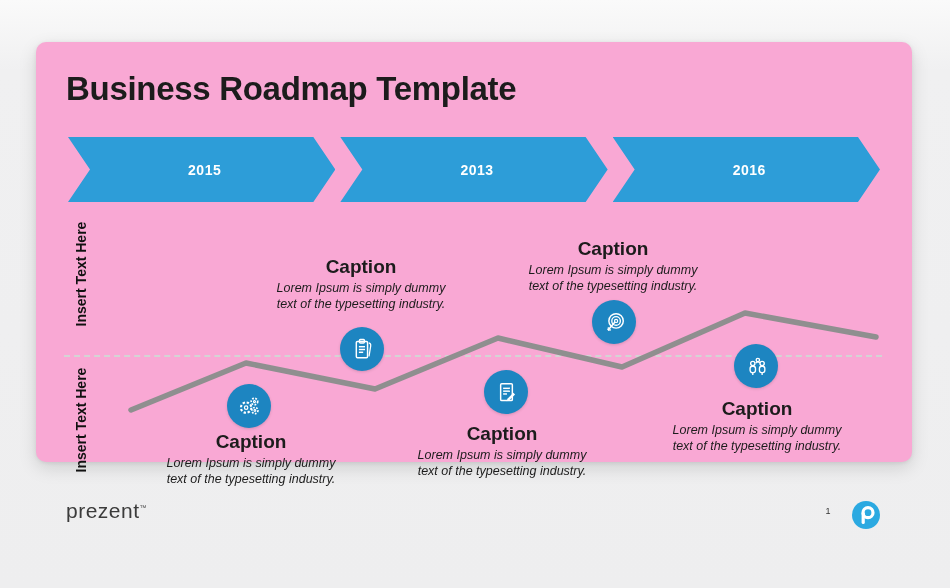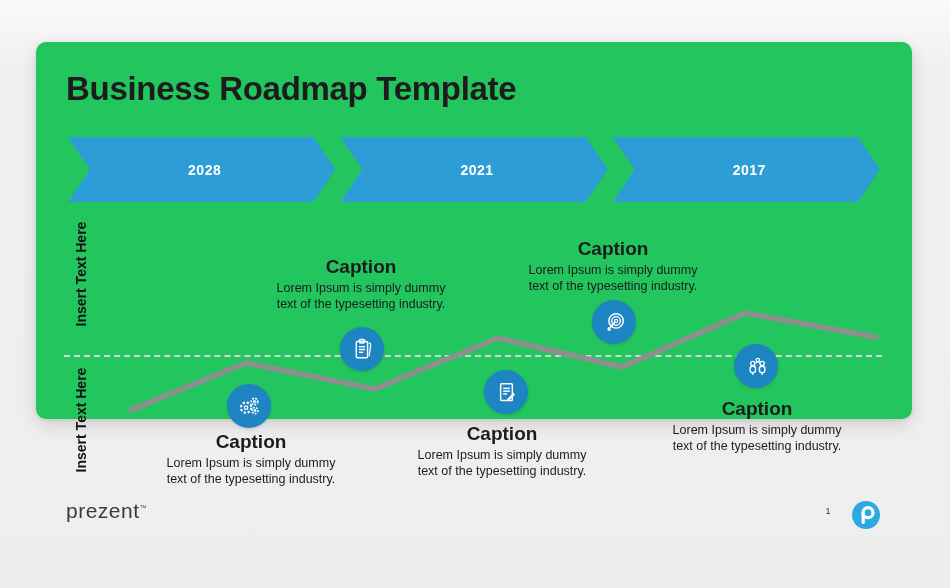--- a/index.html
+++ b/index.html
@@ -3,22 +3,22 @@
 <meta charset="utf-8">
 <style>
   * { margin:0; padding:0; box-sizing:border-box; }
   html,body { width:950px; height:588px; }
   body {
     font-family:"Liberation Sans", sans-serif;
     background:linear-gradient(#fafafa 0%, #f0f0f1 12%, #eeeeef 100%);
     position:relative; overflow:hidden;
   }
   .slide {
-    position:absolute; left:36px; top:42px; width:876px; height:377px;
-    background:#22c55e; border-radius:10px;
+    position:absolute; left:36px; top:42px; width:876px; height:420px;
+    background:#f9a8d4; border-radius:10px;
     box-shadow:0 6px 18px rgba(0,0,0,.13), 0 1px 4px rgba(0,0,0,.08);
   }
   .title {
     position:absolute; left:30px; top:28px;
     font-size:33px; font-weight:700; color:#1c1c1c; letter-spacing:-.3px;
   }
   
   .arrows { position:absolute; left:32px; top:95px; width:812px; height:65px; display:flex; gap:5px; }
   .arrow {
     flex:1; background:#2d9dd8; color:#fff;
@@ -40,46 +40,46 @@
   
   .node {
     position:absolute; width:44px; height:44px; border-radius:50%;
     background:#1d85c1; display:flex; align-items:center; justify-content:center;
     box-shadow:0 1px 3px rgba(0,0,0,.15);
   }
   .node svg { width:27px; height:27px; }
   
   .caption { position:absolute; width:250px; text-align:center; color:#1c1c1c; }
   .caption .cap-title { font-size:19px; font-weight:700; margin-bottom:3px; }
-  .caption .cap-line { font-size:12.5px; line-height:15.5px; }
+  .caption .cap-line { font-size:12.5px; line-height:15.5px;font-style:italic; }
   
   .brand { position:absolute; left:30px; top:457px; font-size:21px; font-weight:400; color:#3b3b3b; letter-spacing:.5px; }
   .brand sup { font-size:7px; color:#555; }
   .page-num { position:absolute; left:786px; top:464px; width:12px; text-align:center; font-size:9px; color:#333; }
   .p-logo {
     position:absolute; left:816px; top:459px; width:28px; height:28px; border-radius:50%;
     background:#2ba9e1; display:flex; align-items:center; justify-content:center;
   }
 </style>
 </head>
 <body>
 
 <div class="slide">
 
   <div class="title">Business Roadmap Template</div>
 
   <div class="arrows">
     <div class="arrow">
-        <span>2028</span>
+        <span>2015</span>
       </div>
     <div class="arrow">
-        <span>2021</span>
+        <span>2013</span>
       </div>
     <div class="arrow">
-        <span>2017</span>
+        <span>2016</span>
       </div>
   </div>
 
   <div class="vlabel upper">Insert Text Here</div>
   <div class="vlabel lower">Insert Text Here</div>
 
   <div class="dash-line"></div>
 
   <svg class="trend" width="876" height="501" viewBox="0 0 876 501">
     <polyline points="95,368 210,321 339,347 462,296 586,325 709,271 840,295" fill="none" stroke="#8f8f8f" stroke-width="5.5" stroke-linejoin="round" stroke-linecap="round"></polyline>

